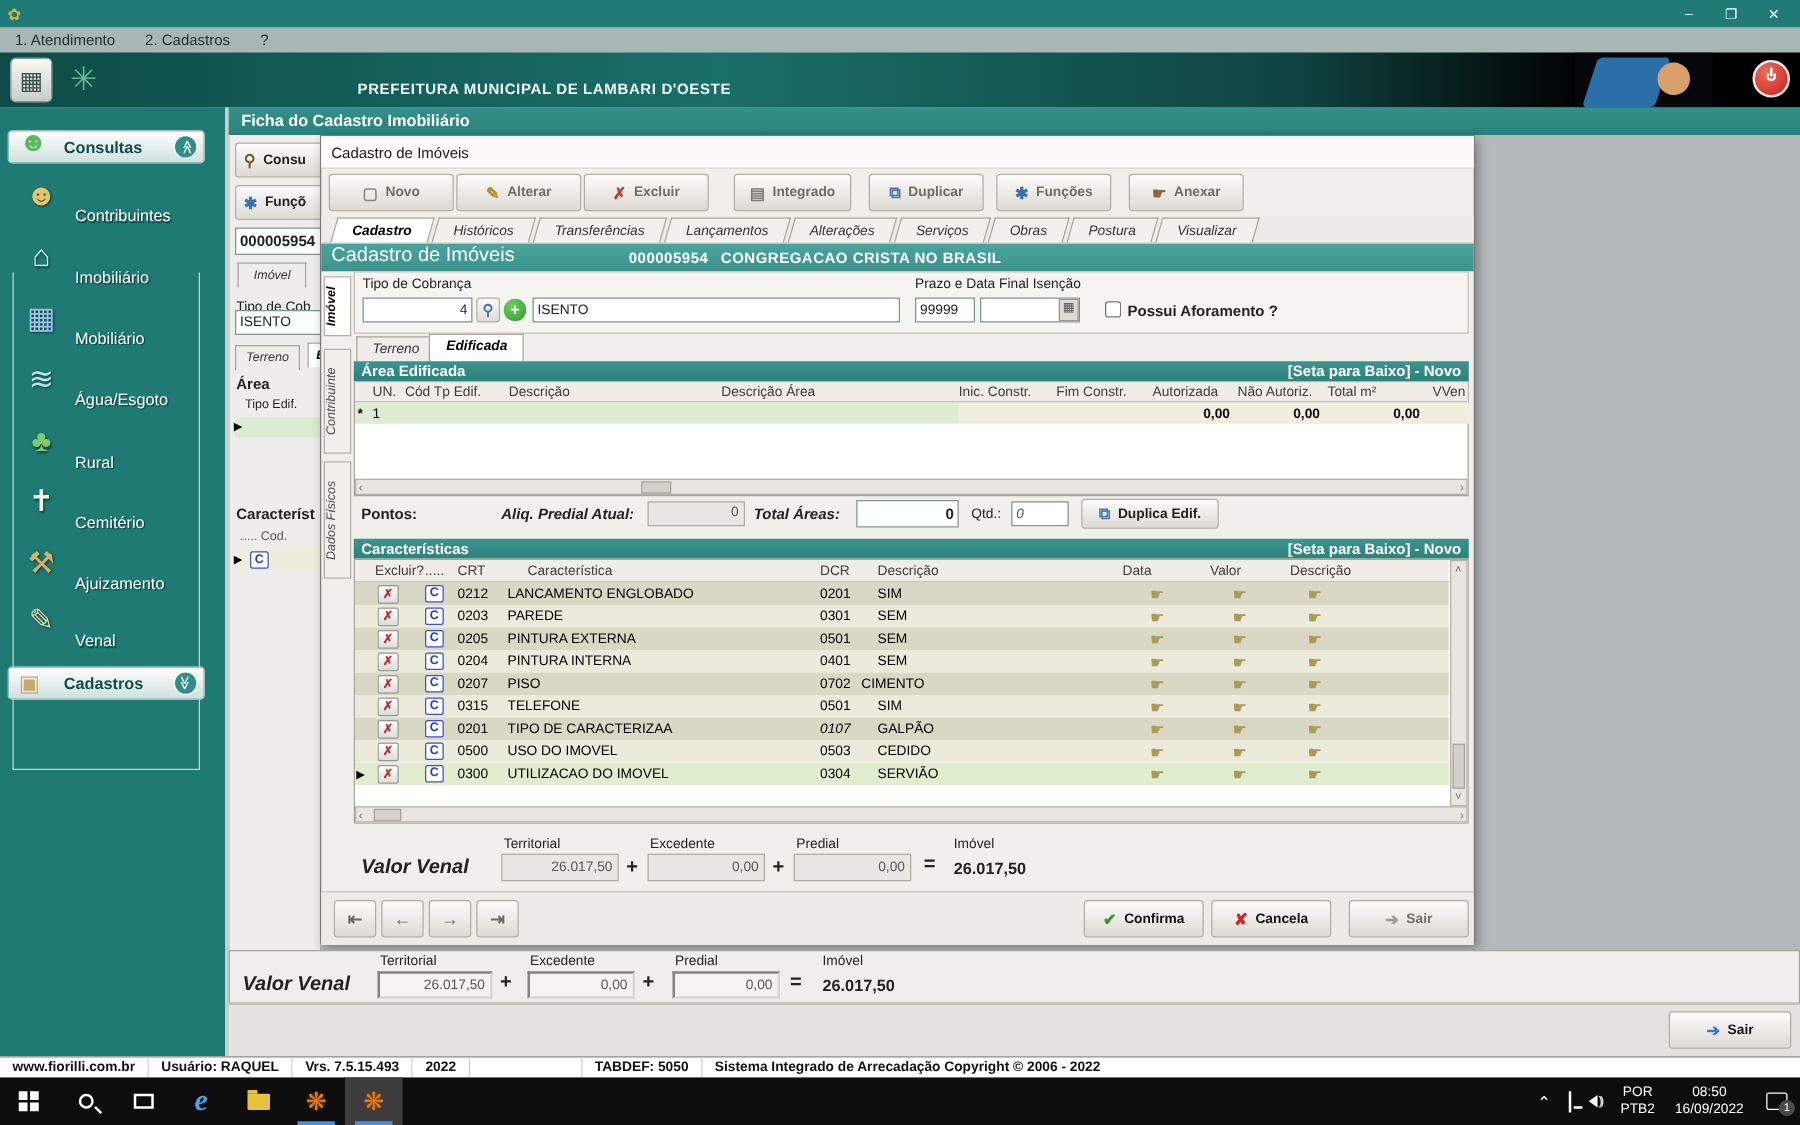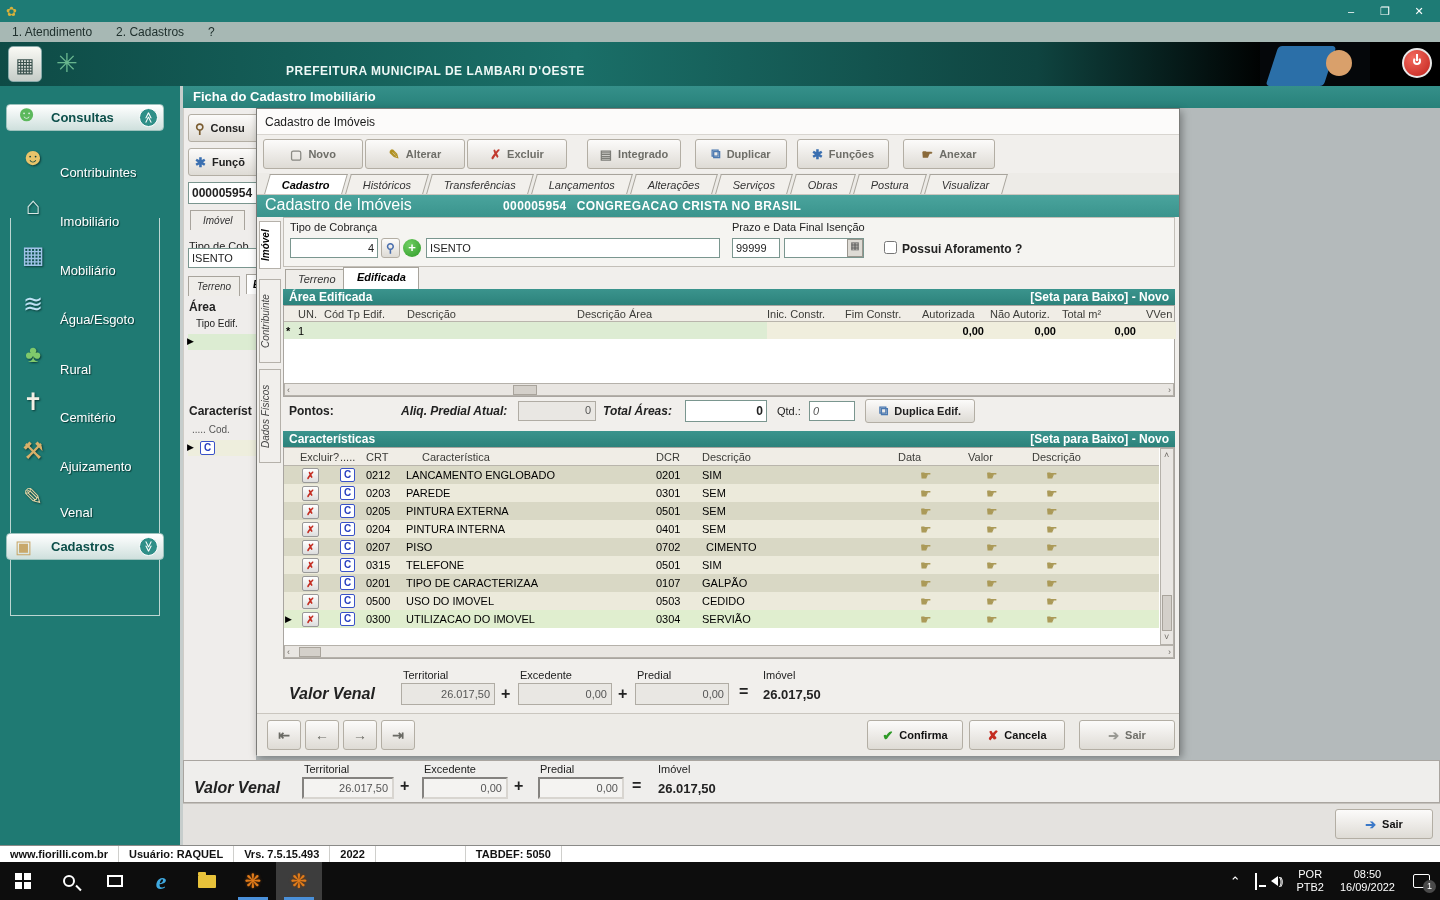--- a/index.html
+++ b/index.html
@@ -456,21 +456,21 @@
             <span class="cell" style="left:0; width:14px; font-size:9px; padding-left:1px;"></span>
             <span class="cell" style="left:18px; width:20px;">
               <span class="xico">✗</span>
             </span>
             <span class="cell" style="left:56px; width:20px;">
               <span class="cbadge">C</span>
             </span>
             <span class="cell" style="left:82px; width:38px;">0207</span>
             <span class="cell" style="left:122px; width:248px;">PISO</span>
             <span class="cell" style="left:372px; width:42px;">0702</span>
-            <span class="cell" style="left:422px; width:190px;text-align:right;">CIMENTO</span>
+            <span class="cell" style="left:405px; width:190px;text-align:right;">CIMENTO</span>
             <span class="cell hand" style="left:636px; width:20px;">☛</span>
             <span class="cell hand" style="left:702px; width:20px;">☛</span>
             <span class="cell hand" style="left:762px; width:20px;">☛</span>
           </div>
           <div class="grid-row" style="top: 108px; height: 18px; width: 875px; background: rgb(236, 234, 219);">
             <span class="cell" style="left:0; width:14px; font-size:9px; padding-left:1px;"></span>
             <span class="cell" style="left:18px; width:20px;">
               <span class="xico">✗</span>
             </span>
             <span class="cell" style="left:56px; width:20px;">
@@ -487,21 +487,21 @@
           <div class="grid-row" style="top: 126px; height: 18px; width: 875px; background: rgb(217, 216, 197);">
             <span class="cell" style="left:0; width:14px; font-size:9px; padding-left:1px;"></span>
             <span class="cell" style="left:18px; width:20px;">
               <span class="xico">✗</span>
             </span>
             <span class="cell" style="left:56px; width:20px;">
               <span class="cbadge">C</span>
             </span>
             <span class="cell" style="left:82px; width:38px;">0201</span>
             <span class="cell" style="left:122px; width:248px;">TIPO DE CARACTERIZAA</span>
-            <span class="cell" style="left:372px; width:42px;">0107</span>
+            <span class="cell" style="left:372px; width:42px;font-style:italic;">0107</span>
             <span class="cell" style="left:418px; width:190px;">GALPÃO</span>
             <span class="cell hand" style="left:636px; width:20px;">☛</span>
             <span class="cell hand" style="left:702px; width:20px;">☛</span>
             <span class="cell hand" style="left:762px; width:20px;">☛</span>
           </div>
           <div class="grid-row" style="top: 144px; height: 18px; width: 875px; background: rgb(236, 234, 219);">
             <span class="cell" style="left:0; width:14px; font-size:9px; padding-left:1px;"></span>
             <span class="cell" style="left:18px; width:20px;">
               <span class="xico">✗</span>
             </span>
@@ -610,20 +610,21 @@
     </div>
   </div>
 
   <div class="abs" id="statusbar">
     <span class="seg">www.fiorilli.com.br</span>
     <span class="seg">Usuário: RAQUEL</span>
     <span class="seg">Vrs. 7.5.15.493</span>
     <span class="seg">2022</span>
     <span class="seg" style="min-width:90px;"></span>
     <span class="seg">TABDEF: 5050</span>
+    <span class="seg" style="border-right:none;">Sistema Integrado de Arrecadação Copyright © 2006 - 2022</span>
   </div>
 
   <div class="abs" id="taskbar">
     <div class="tbico">
         <div class="win">
           <i></i>
           <i></i>
           <i></i>
           <i></i>
         </div>

